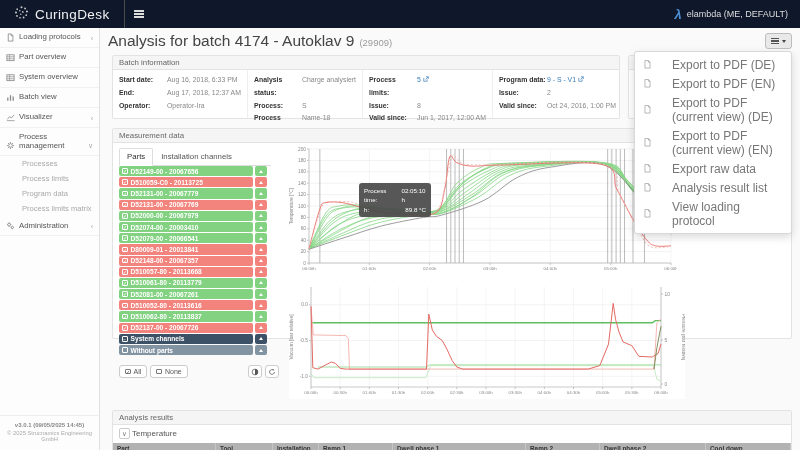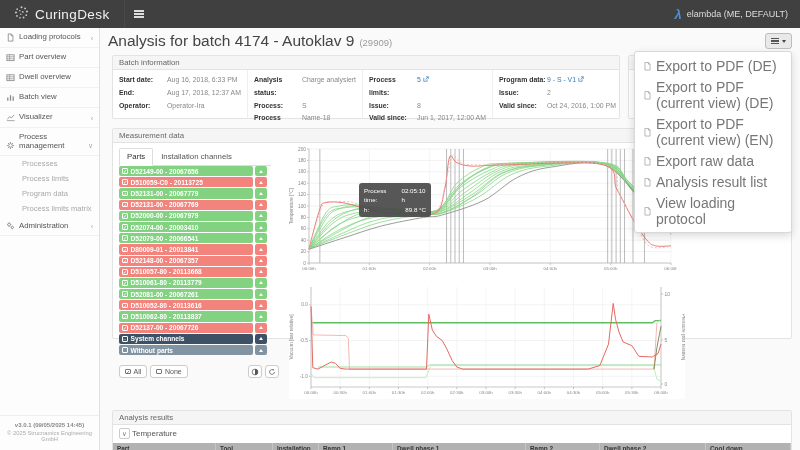--- a/index.html
+++ b/index.html
@@ -1,19 +1,19 @@
 <!DOCTYPE html>
 <html><head>
 <meta charset="utf-8">
 <style>
   * { margin:0; padding:0; box-sizing:border-box; }
   html,body { width:800px; height:450px; overflow:hidden; background:#fff;
     font-family:"Liberation Sans", sans-serif; }
   
-  .navbar { height:28px; background:#404040; display:flex; align-items:center; color:#eee; }
+  .navbar { height:28px; background:#0f172a; display:flex; align-items:center; color:#eee; }
   .brand { display:flex; align-items:center; gap:6px; padding:0 14px; height:100%; }
   .brand-text { font-size:13.5px; letter-spacing:.4px; color:#f0f0f0; }
   .nav-burger { height:100%; width:30px; display:flex; align-items:center; justify-content:center;
     border-left:1px solid #4a4a49; cursor:pointer; }
   .burger-lines span { display:block; width:10px; height:1.4px; background:#ddd; margin:1.6px 0; }
   .nav-user { margin-left:auto; display:flex; align-items:center; gap:5px; padding-right:12px; font-size:9px; color:#ddd; }
   .lambda { color:#4a8fd4; font-style:italic; font-weight:bold; font-size:13px; }
   
   .layout { display:flex; height:422px; }
   .sidebar { width:100px; background:#fdfdfd; border-right:1px solid #e0e0e0; display:flex; flex-direction:column; }
@@ -32,21 +32,21 @@
   .page-title { position:absolute; top:4px; left:8px; font-size:15.5px; color:#444; }
   .title-suffix { font-size:9.5px; color:#9a9a9a; margin-left:5px; }
   .export-btn { position:absolute; top:5px; right:8px; width:27px; height:16px; background:#e9e9e9;
     border:1px solid #bdbdbd; border-radius:3px; display:flex; align-items:center; justify-content:center;
     gap:3px; cursor:pointer; z-index:101; }
   .export-btn .lines span { display:block; width:8px; height:1.1px; background:#555; margin:1.3px 0; }
   .caret { width:0; height:0; border-left:2.6px solid transparent; border-right:2.6px solid transparent;
     border-top:3.2px solid #444; }
   .dropdown { position:absolute; top:23px; right:8px; width:158px; background:#fff; border:1px solid #d8d8d8;
     border-radius:3px; box-shadow:0 3px 8px rgba(0,0,0,.15); padding:3px 0; z-index:100; }
-  .dd-item { display:flex; align-items:center; gap:5px; padding:2.5px 9px; font-size:14px; color:#777; cursor:pointer; }
+  .dd-item { display:flex; align-items:center; gap:21px; padding:2.5px 9px; font-size:12px; color:#777; cursor:pointer; }
   .dd-item svg { width:7px; height:8.5px; }
   
   .panel { position:absolute; background:#fff; border:1px solid #e3e3e3; border-radius:2px; }
   .panel-h { height:14px; background:#f5f5f5; border-bottom:1px solid #e3e3e3; font-size:7.8px; color:#666;
     padding:2px 6px; }
   #batch-info { left:12px; top:27px; width:508px; height:64px; }
   .bi-body { display:flex; height:48px; }
   .bi-col { flex:1; padding:4px 6px; }
   .bi-col + .bi-col { border-left:1px solid #eee; }
   .bi-row { display:flex; font-size:6.9px; line-height:1.85; }
@@ -162,21 +162,21 @@
           </span>
           <span class="sb-label">Part overview</span>
         </div>
         <div class="sb-item">
           <span class="sb-ic">
             <svg viewBox="0 0 10 10">
               <rect x="1" y="2" width="8" height="6.5" fill="none" stroke="#888" stroke-width="0.9"></rect>
               <path d="M1 4.2h8M1 6.4h8M4 2v6.5" stroke="#888" stroke-width="0.7"></path>
             </svg>
           </span>
-          <span class="sb-label">Dwell overview</span>
+          <span class="sb-label">System overview</span>
         </div>
         <div class="sb-item">
           <span class="sb-ic">
             <svg viewBox="0 0 10 10">
               <path d="M2 8.5V5M5 8.5V2.5M8 8.5V4" stroke="#888" stroke-width="1.4"></path>
             </svg>
           </span>
           <span class="sb-label">Batch view</span>
         </div>
         <div class="sb-item">
@@ -235,20 +235,27 @@
         </span>
       <span class="caret"></span>
     </div>
     <div class="dropdown" id="export-menu">
         <div class="dd-item">
           <span><svg viewBox="0 0 8 10">
               <path d="M1 0.5h4l2 2v7H1z" fill="none" stroke="#999" stroke-width="0.8"></path>
               <path d="M5 0.5v2h2" fill="none" stroke="#999" stroke-width="0.8"></path>
             </svg></span>
           <span>Export to PDF (DE)</span>
+        </div>
+        <div class="dd-item">
+          <span><svg viewBox="0 0 8 10">
+              <path d="M1 0.5h4l2 2v7H1z" fill="none" stroke="#999" stroke-width="0.8"></path>
+              <path d="M5 0.5v2h2" fill="none" stroke="#999" stroke-width="0.8"></path>
+            </svg></span>
+          <span>Export to PDF (EN)</span>
         </div>
         <div class="dd-item">
           <span><svg viewBox="0 0 8 10">
               <path d="M1 0.5h4l2 2v7H1z" fill="none" stroke="#999" stroke-width="0.8"></path>
               <path d="M5 0.5v2h2" fill="none" stroke="#999" stroke-width="0.8"></path>
             </svg></span>
           <span>Export to PDF (current view) (DE)</span>
         </div>
         <div class="dd-item">
           <span><svg viewBox="0 0 8 10">

